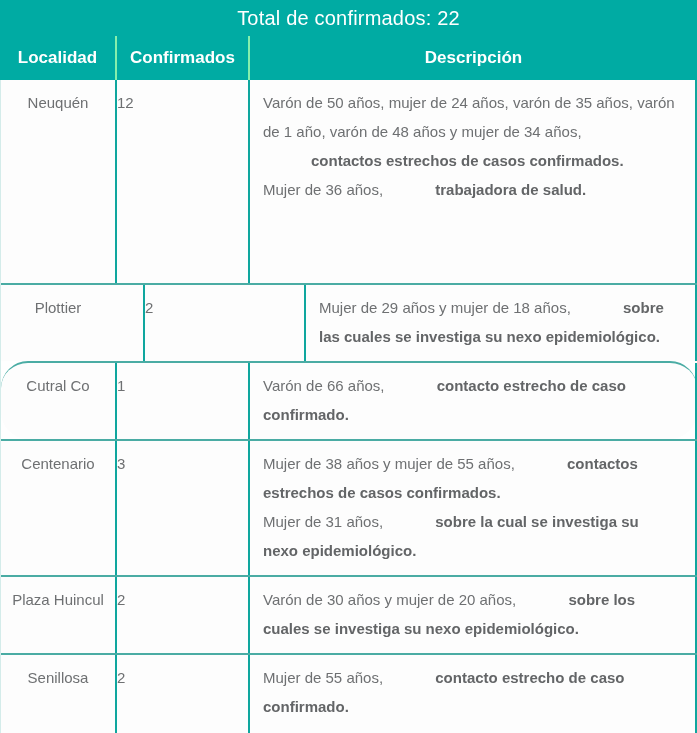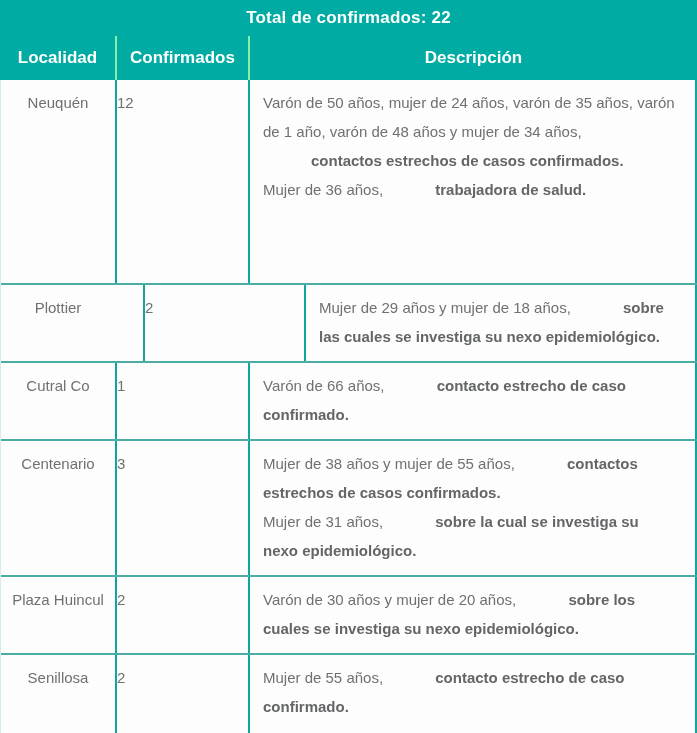--- a/index.html
+++ b/index.html
@@ -2,34 +2,34 @@
 <html><head>
 <meta charset="utf-8">
 <style>
   html,body{margin:0;padding:0;background:#ffffff;}
   body{width:697px;font-family:"Liberation Sans",sans-serif;-webkit-font-smoothing:antialiased;}
   .table{width:697px;box-sizing:border-box;}
 
   
   .hdr{background:#00aba3;color:#ffffff;height:80px;box-sizing:border-box;}
   .hdr-total{height:36px;display:flex;align-items:center;justify-content:center;
-             font-weight:bold;font-size:17px;letter-spacing:.2px;}
+             font-weight:normal;font-size:20px;letter-spacing:.2px;}
   .hdr-cols{height:44px;display:grid;grid-template-columns:115px 133px 1fr;}
   .hdr-cell{display:flex;align-items:center;justify-content:center;
             font-weight:bold;font-size:17px;box-sizing:border-box;}
   .hdr-cell + .hdr-cell{border-left:2px solid #86efac;}
 
   
   .tbody{border-left:1px solid #d4ecea;}
   .row{display:grid;grid-template-columns:114px 133px 1fr;background:#fdfdfd;
        border-top:2px solid #4aaca4;box-sizing:border-box;}
   .row:first-child{border-top:none;}
   .row:nth-child(1){min-height:203px;}
   .row:nth-child(2){min-height:64px;gap:28px;}
-  .row:nth-child(3){min-height:71px;}
+  .row:nth-child(3){min-height:71px;border-radius:27px;}
   .row:nth-child(4){min-height:122px;}
   .row:nth-child(5){min-height:72px;}
   .row:nth-child(6){min-height:115px;}
 
   .cell{box-sizing:border-box;padding-top:8px;color:#6e7072;font-size:15px;line-height:29px;}
   .cell-loc{text-align:center;padding-left:2px;padding-right:2px;}
   .cell-num{text-align:left;border-left:2px solid #0fa69e;}
   .cell-desc{border-left:2px solid #0fa69e;border-right:2px solid #0fa69e;
              padding:8px 18px 10px 13px;}
   .cell-desc p{margin:0;}

